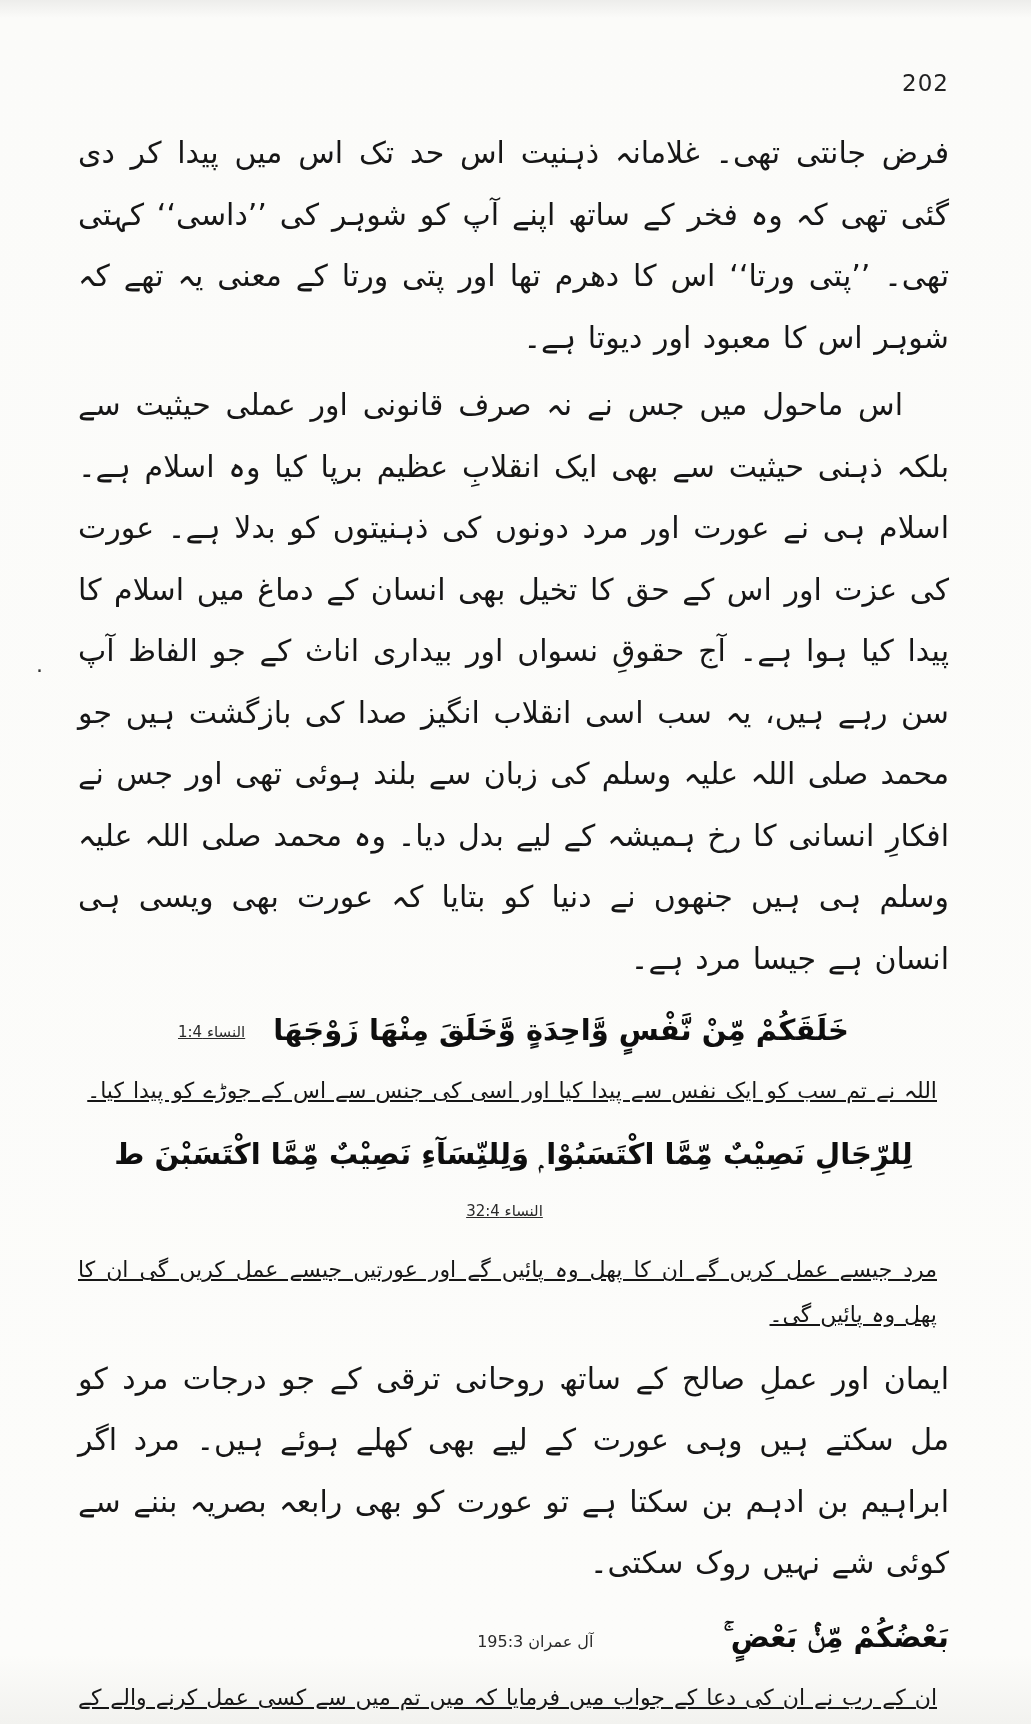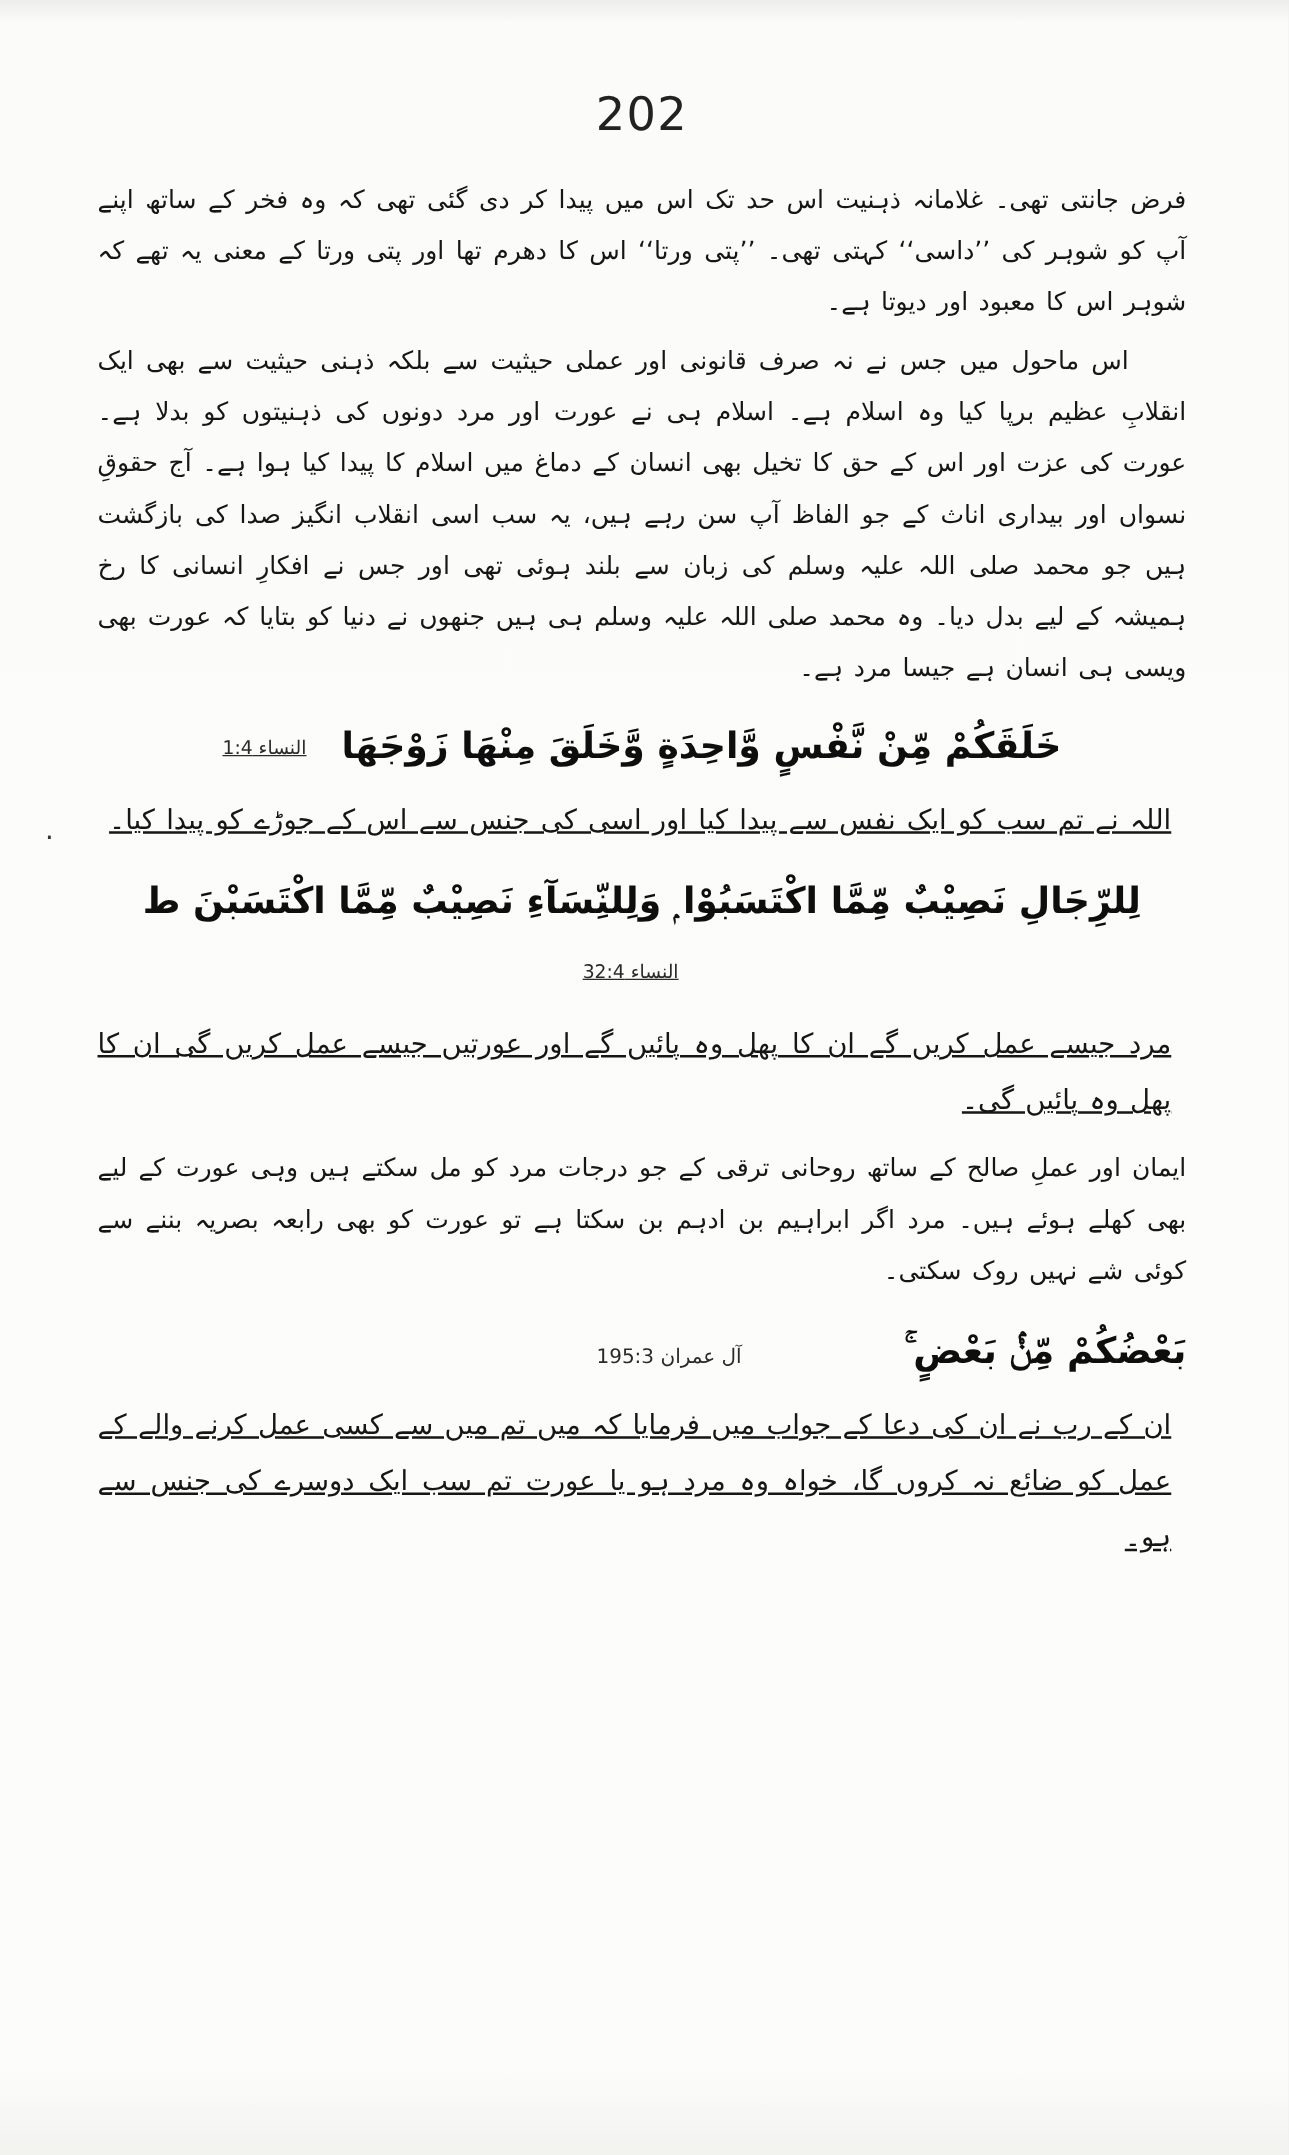--- a/index.html
+++ b/index.html
@@ -22,29 +22,28 @@
       #fbfbf9;
     color: #1c1c1c;
     direction: rtl;
     position: relative;
   }
   .page-inner {
     box-sizing: border-box;
     padding: 70px 82px 40px 78px;
   }
   .page-number {
-    text-align: center;
-    font-size: 37px;
+    font-size: 23px;
     letter-spacing: 1px;
     color: #222;
     margin-bottom: 26px;
     font-family: "DejaVu Sans", sans-serif;
   }
   .para {
-    font-size: 20px;
+    font-size: 30px;
     line-height: 2.05;
     text-align: justify;
     color: #161616;
     margin: 0 0 6px 0;
     word-spacing: 2px;
   }
   .para.indent {
     text-indent: 46px;
   }
   .verse {

